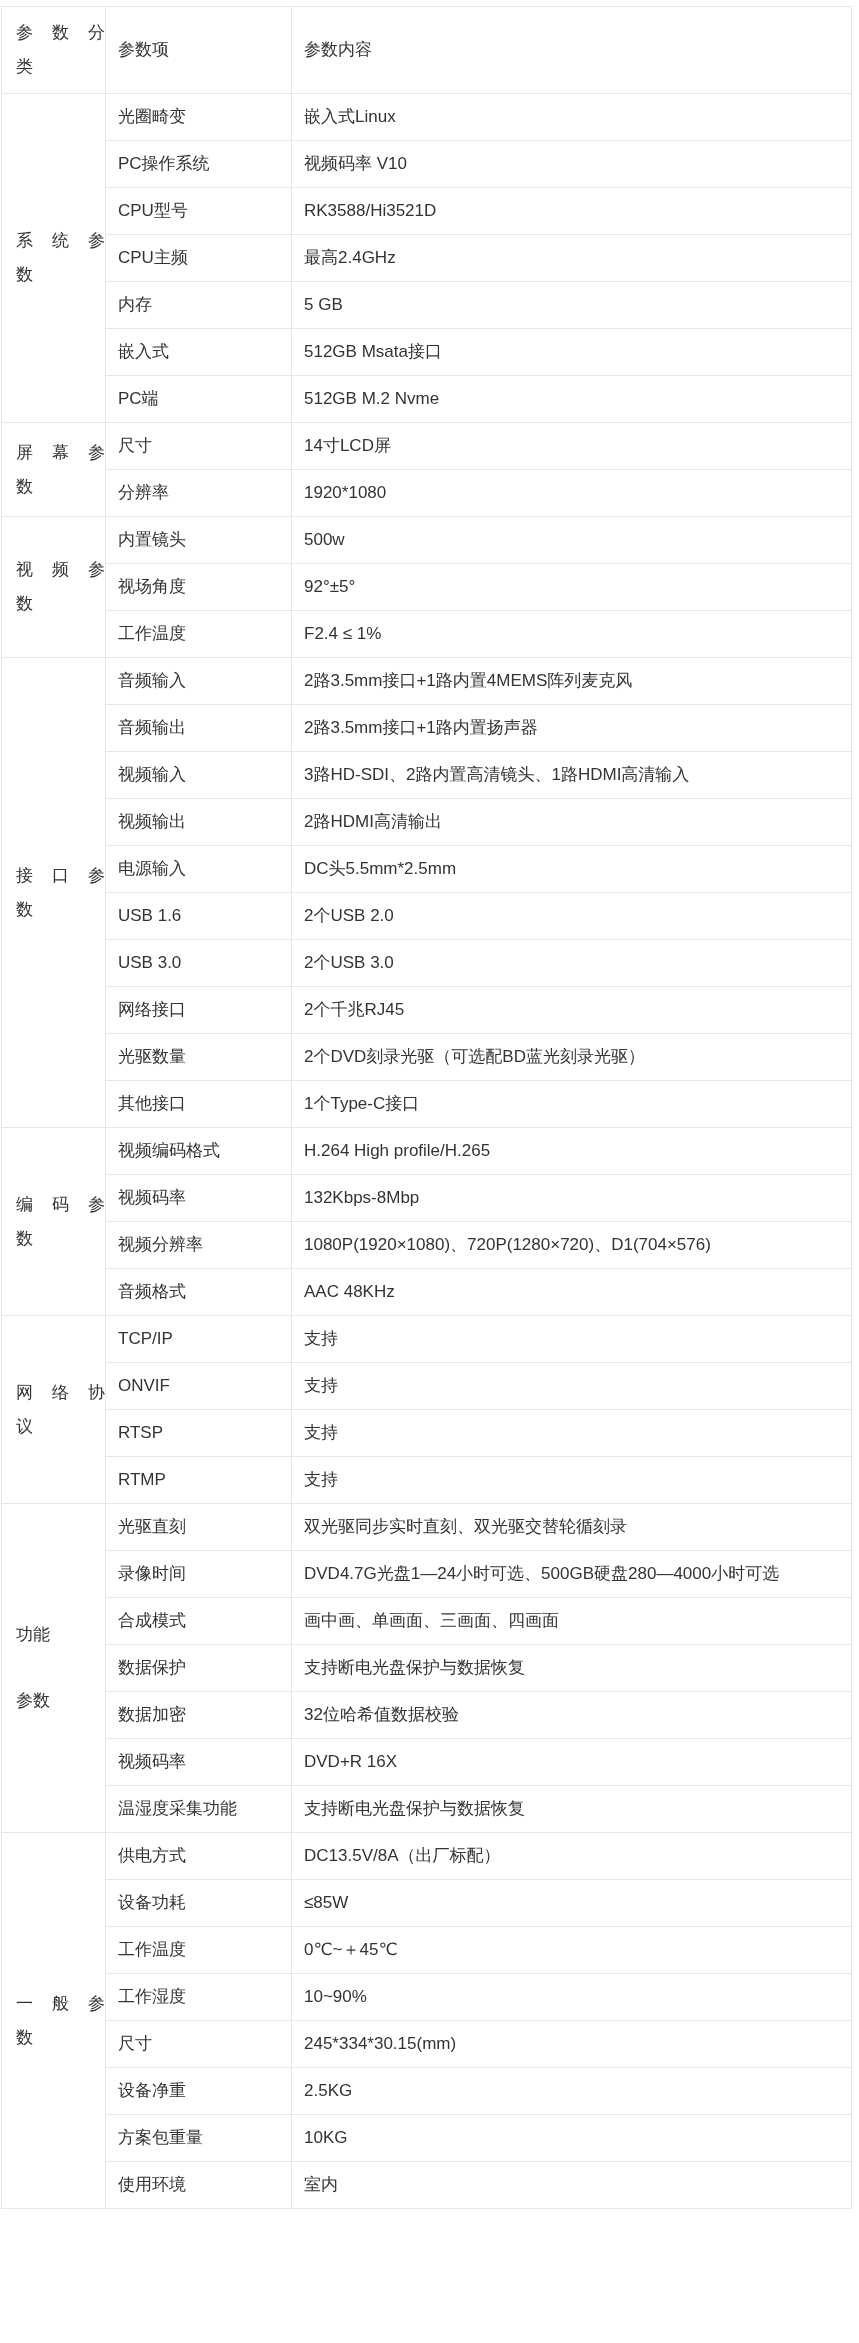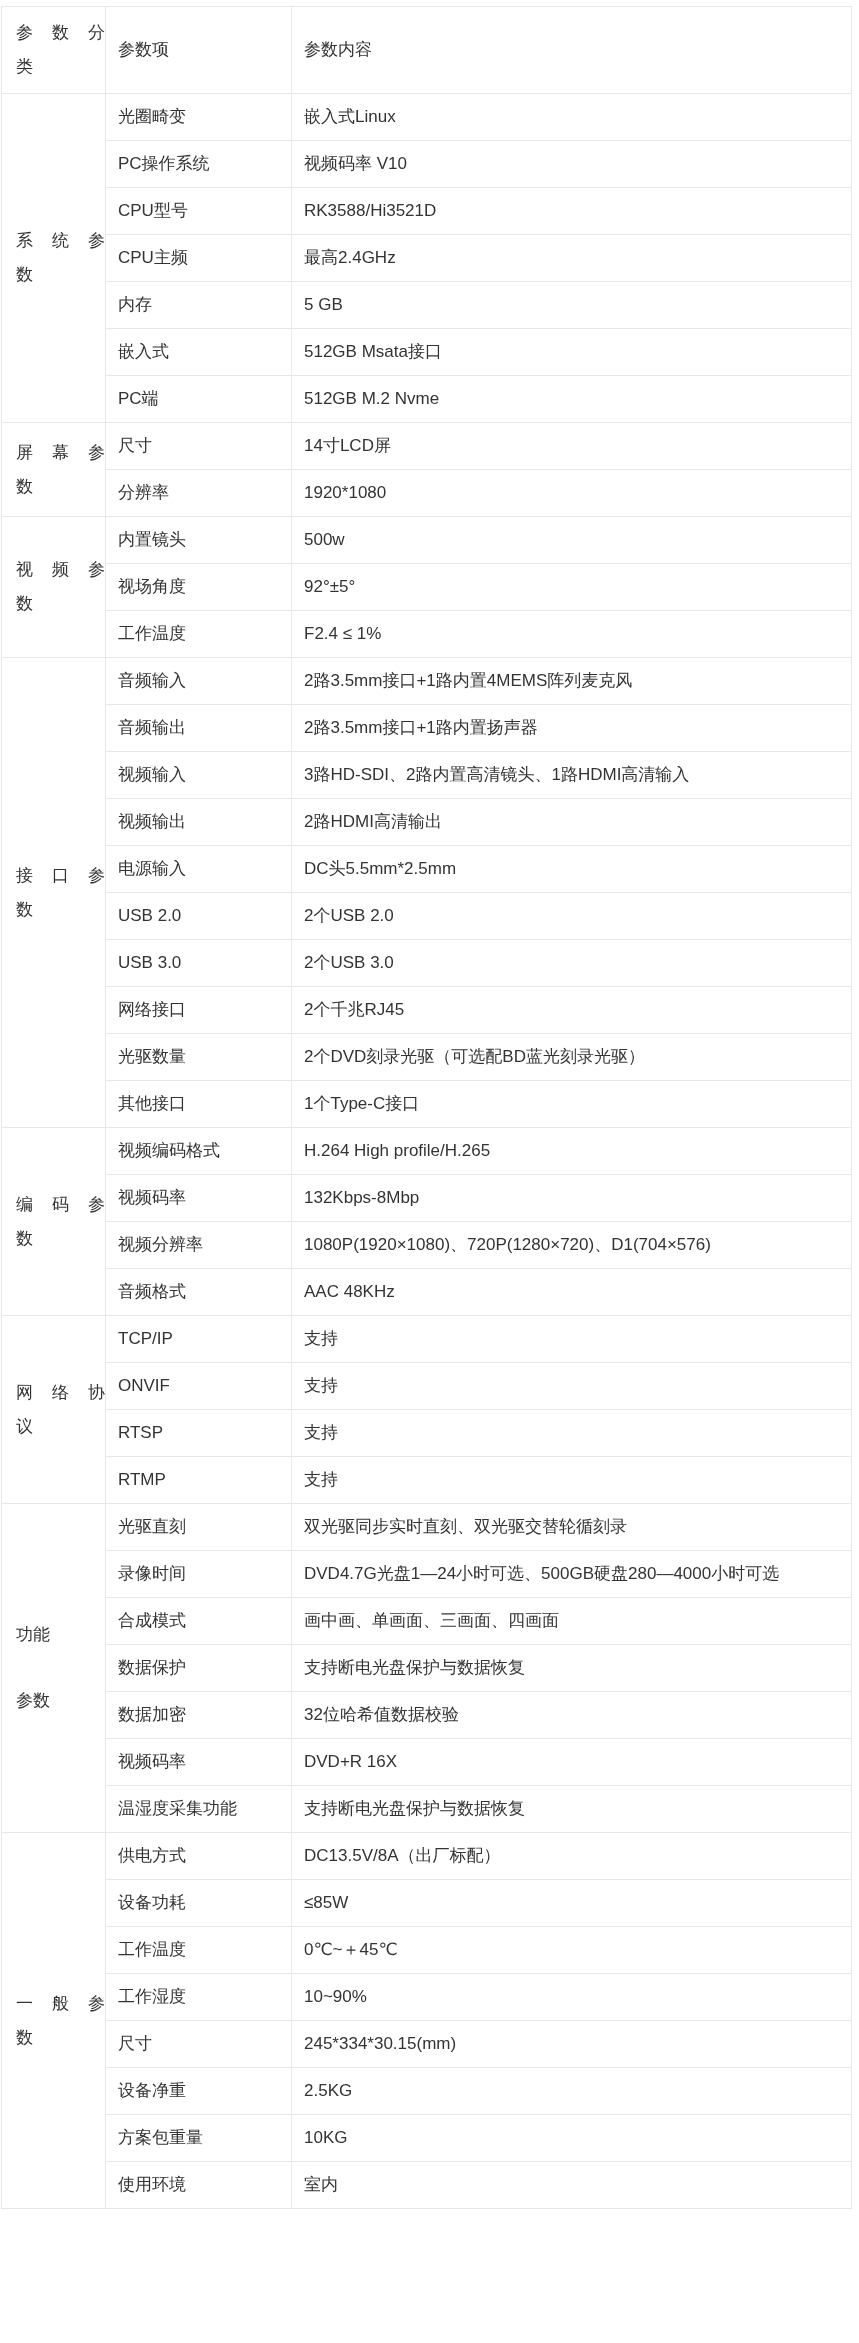--- a/index.html
+++ b/index.html
@@ -129,21 +129,21 @@
         </tr>
         <tr>
           <td class="item">视频输出</td>
           <td class="content">2路HDMI高清输出</td>
         </tr>
         <tr>
           <td class="item">电源输入</td>
           <td class="content">DC头5.5mm*2.5mm</td>
         </tr>
         <tr>
-          <td class="item">USB 2.0</td>
+          <td class="item">USB 1.6</td>
           <td class="content">2个USB 2.0</td>
         </tr>
         <tr>
           <td class="item">USB 3.0</td>
           <td class="content">2个USB 3.0</td>
         </tr>
         <tr>
           <td class="item">网络接口</td>
           <td class="content">2个千兆RJ45</td>
         </tr>

